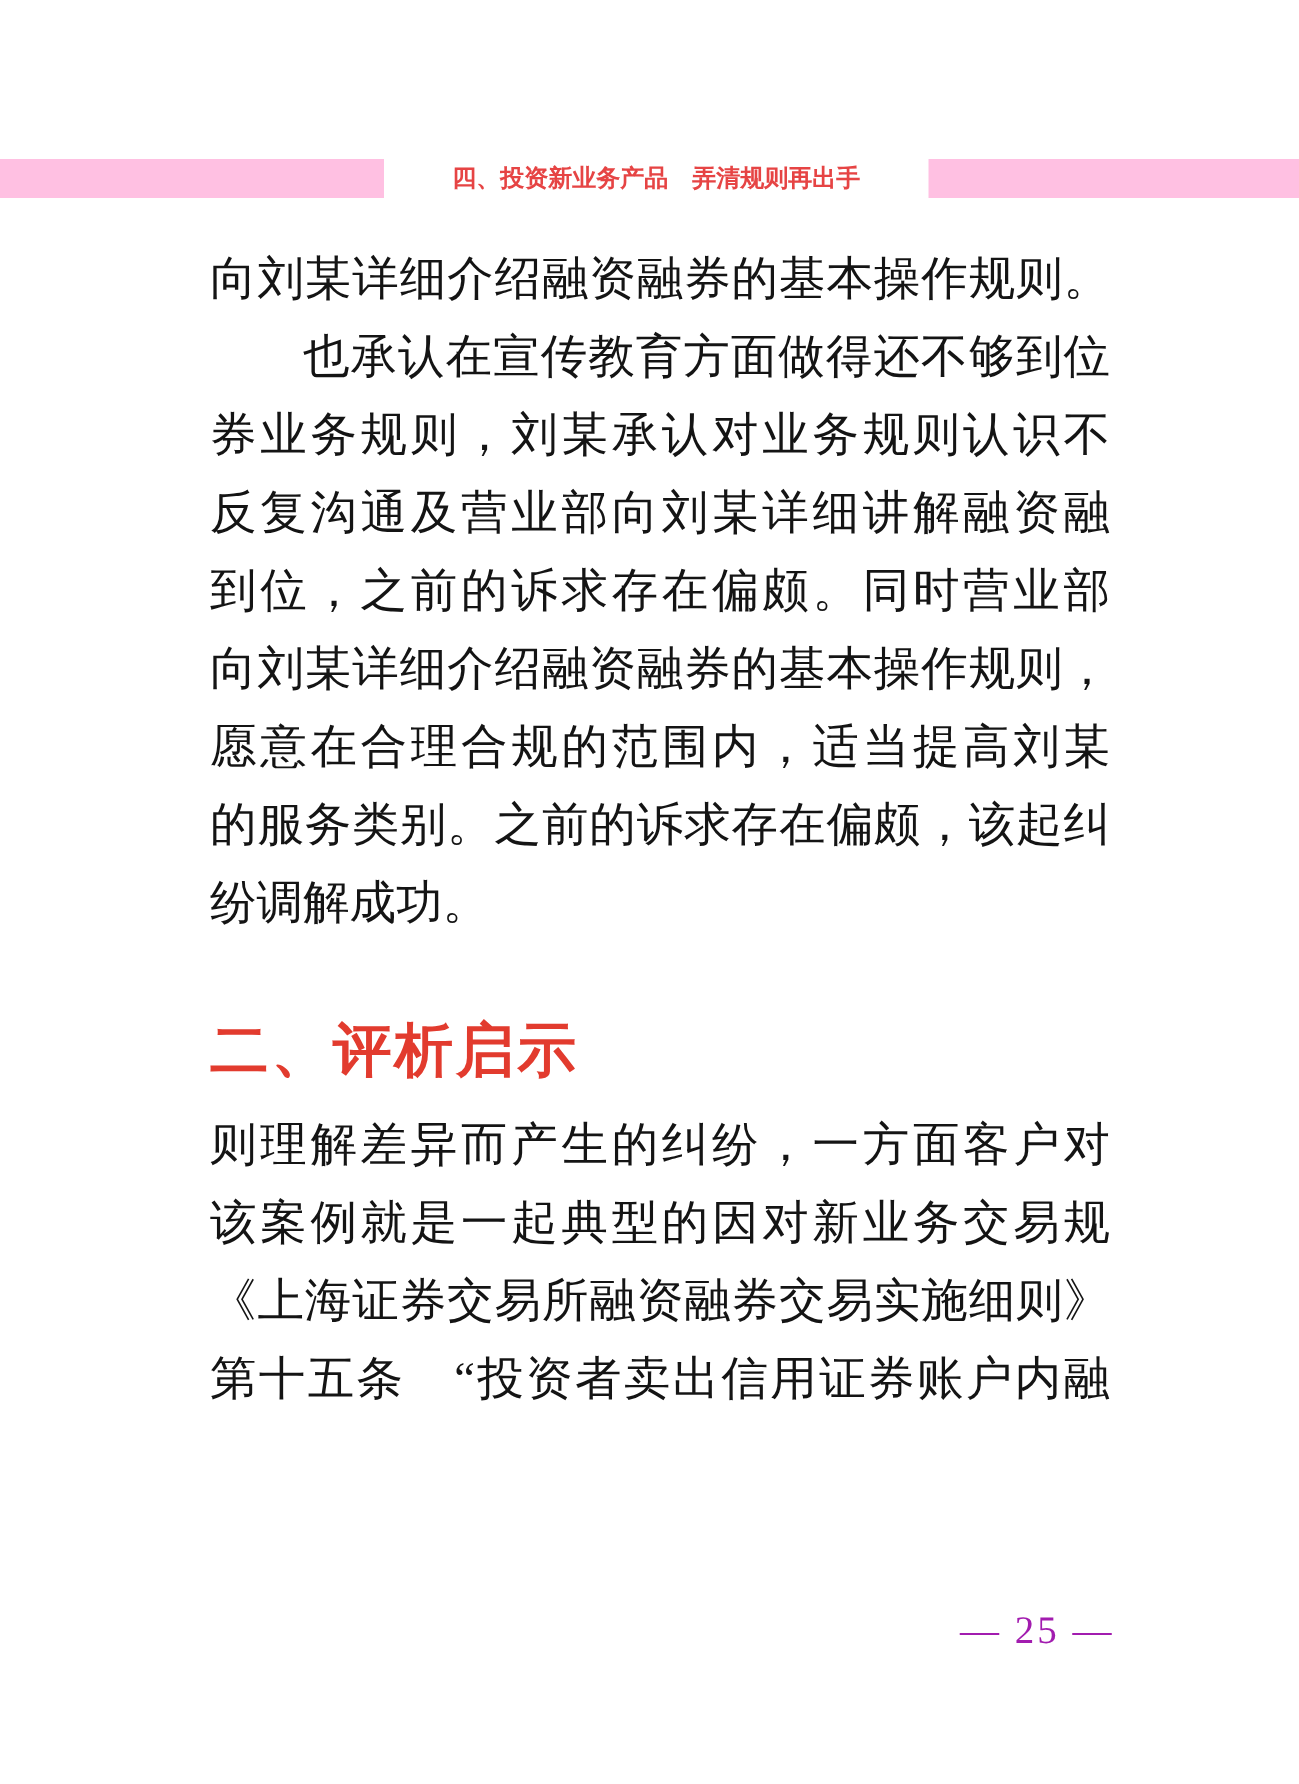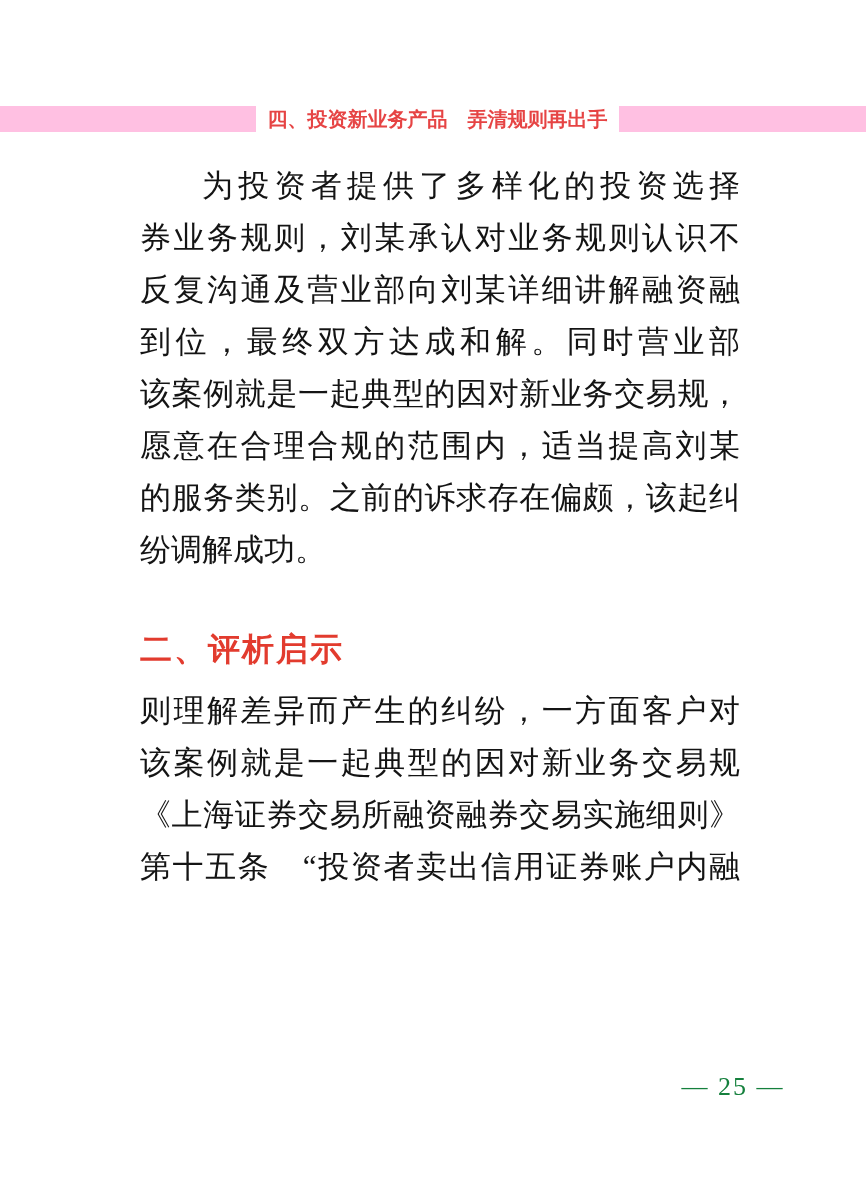--- a/index.html
+++ b/index.html
@@ -31,21 +31,21 @@
     width: 363px;
     height: 26px;
     background: #ffffff;
     display: flex;
     align-items: center;
     justify-content: center;
   }
   .header-title {
     font-family: "Liberation Sans", sans-serif;
     font-weight: bold;
-    font-size: 20px;
+    font-size: 16px;
     color: #E64444;
     white-space: nowrap;
     letter-spacing: 0;
   }
   
   .body-text {
     position: absolute;
     top: 160px;
     left: 140px;
     width: 600px;
@@ -67,57 +67,57 @@
     text-align-last: left;
   }
   
   .section-heading {
     margin-top: 50px;
     margin-bottom: 13px;
     height: 46px;
     line-height: 46px;
     font-family: "Liberation Sans", sans-serif;
     font-weight: bold;
-    font-size: 32px;
+    font-size: 39px;
     letter-spacing: 2px;
     color: #E23B2E;
     text-align: left;
     text-align-last: left;
   }
   
   .page-number {
     position: absolute;
     top: 1070px;
     left: 640px;
     width: 186px;
     height: 34px;
     line-height: 34px;
-    text-align: center;
     font-size: 26px;
-    color: #15803d;
+    color: #a21caf;
     letter-spacing: 2px;
   }
 </style>
 </head>
 <body>
 
 <div class="page">
 
   <div class="header-bar">
     <div class="header-label">
       <span class="header-title">四、投资新业务产品　弄清规则再出手</span>
     </div>
   </div>
 
   <div class="body-text">
-    <div class="line indent">为投资者提供了多样化的投资选择</div>
+    <div class="line">向刘某详细介绍融资融券的基本操作规则。</div>
+    <div class="line indent">也承认在宣传教育方面做得还不够到位</div>
     <div class="line">券业务规则，刘某承认对业务规则认识不</div>
     <div class="line">反复沟通及营业部向刘某详细讲解融资融</div>
-    <div class="line">到位，最终双方达成和解。同时营业部</div>
-    <div class="line">该案例就是一起典型的因对新业务交易规，</div>
+    <div class="line">到位，之前的诉求存在偏颇。同时营业部</div>
+    <div class="line">向刘某详细介绍融资融券的基本操作规则，</div>
     <div class="line">愿意在合理合规的范围内，适当提高刘某</div>
     <div class="line">的服务类别。之前的诉求存在偏颇，该起纠</div>
     <div class="line left-align">纷调解成功。</div>
 
     <div class="section-heading">二、评析启示</div>
 
     <div class="line">则理解差异而产生的纠纷，一方面客户对</div>
     <div class="line">该案例就是一起典型的因对新业务交易规</div>
     <div class="line">《上海证券交易所融资融券交易实施细则》</div>
     <div class="line">第十五条　“投资者卖出信用证券账户内融</div>

